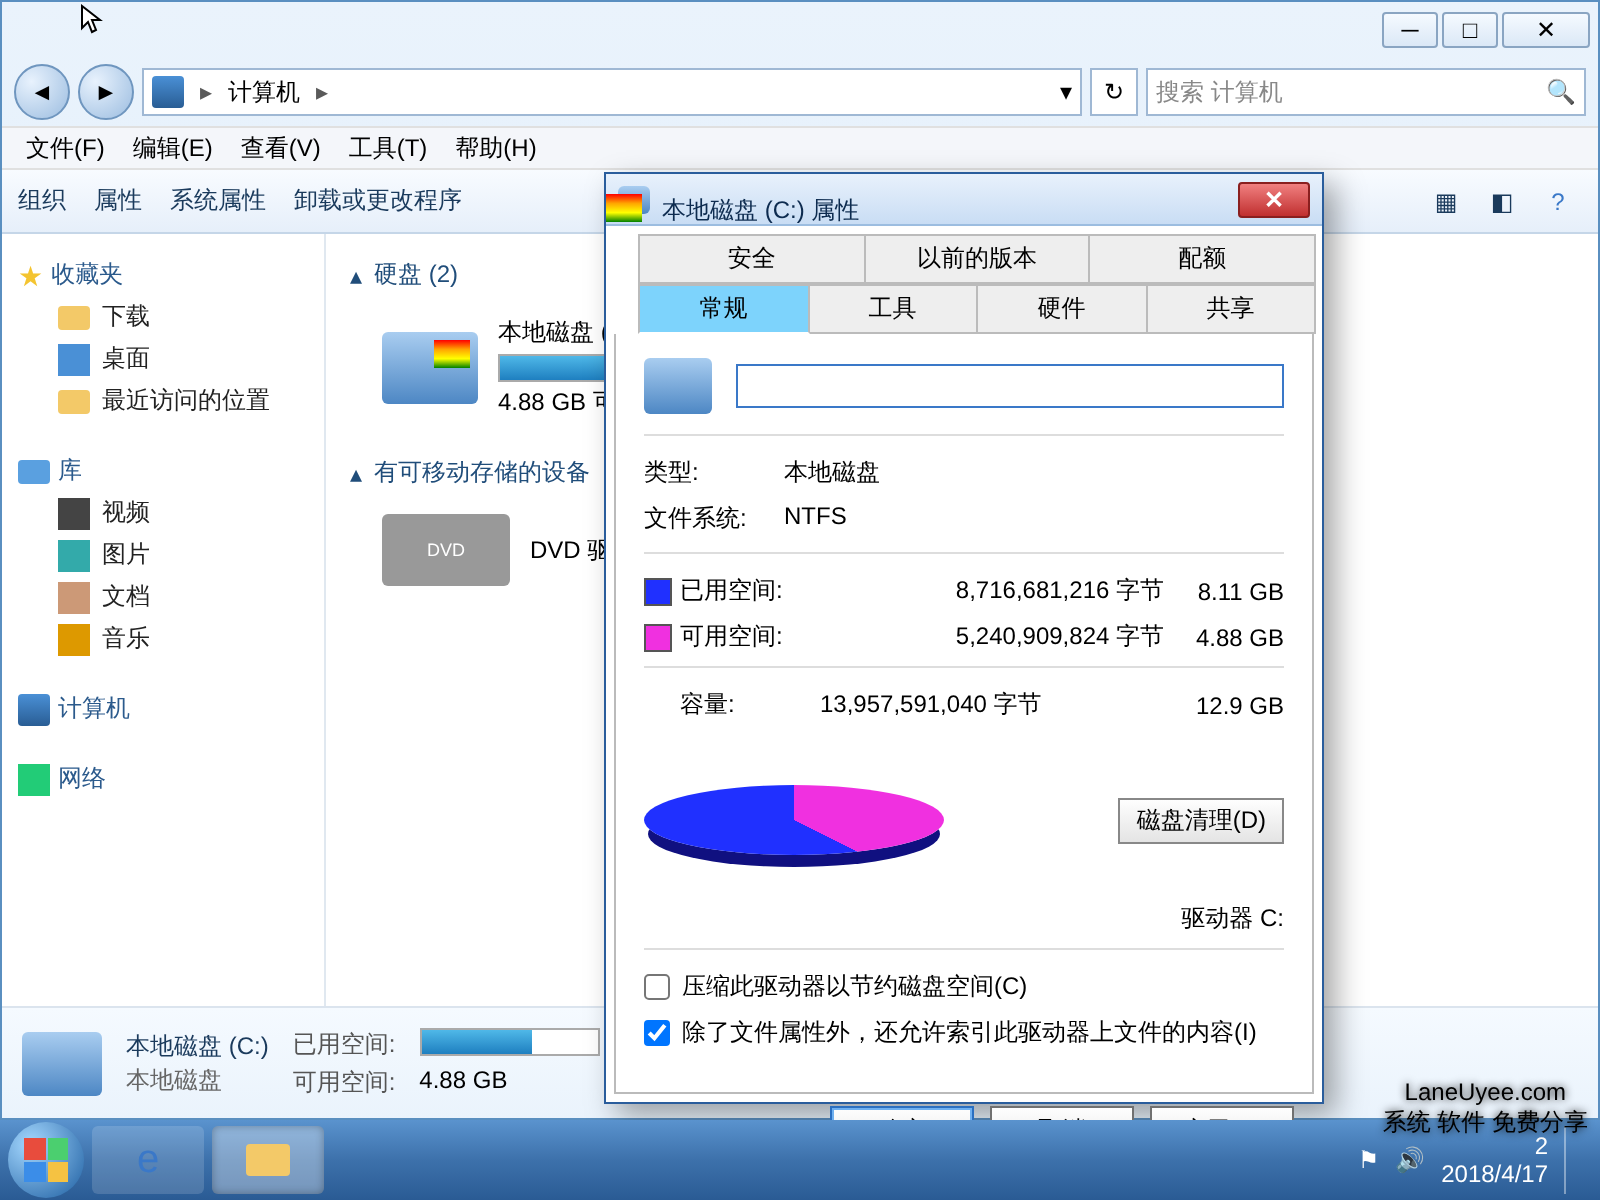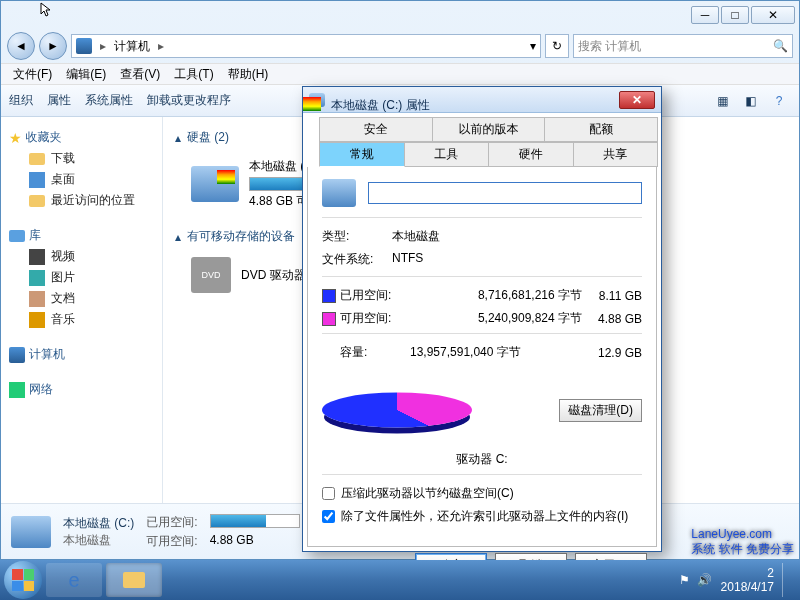--- a/index.html
+++ b/index.html
@@ -37,21 +37,21 @@
 .sb-ico { width:16px; height:16px; display:inline-block; }
 .star { color:#f4c430; font-size:14px; }
 .folder-sm { background:#f3c968; border-radius:2px; width:16px;height:12px; }
 
 .main-area { flex:1; padding: 8px 12px; position: relative; }
 .sect-head { color:#204d7a; padding:4px 0; display:flex; align-items:center; gap:6px; }
 .drive-row { display:flex; gap:24px; padding: 8px 0 14px 16px; }
 .drive-item { display:flex; gap:10px; align-items:center; }
 .drive-icon { width:48px; height:36px; background: linear-gradient(#a9cdf0,#4d87c4); border-radius:3px; position:relative; }
 .drive-icon::after { content:''; position:absolute; right:4px; top:4px; width:18px;height:14px; background:linear-gradient(red,orange,yellow,green); }
-.dvd-icon { width:40px;height:36px; border-radius:3px; background:#999; display:flex;align-items:center;justify-content:center; font-size:9px; color:#fff; }
+.dvd-icon { width:64px;height:36px; border-radius:3px; background:#999; display:flex;align-items:center;justify-content:center; font-size:9px; color:#fff; }
 .drive-text { display:flex; flex-direction:column; gap:2px; font-size:12px; }
 .usage-bar { width:120px; height:14px; border:1px solid #aaa; background:#fff; position:relative; }
 .usage-fill { height:100%; background: linear-gradient(#4fb8e8,#1e7fc0); }
 
 
 .details-pane { height: 56px; border-top: 1px solid #dbe4ee; background: linear-gradient(#f5faff,#eaf3fc); display:flex; align-items:center; padding:4px 10px; gap:12px; }
 .det-ico { width:40px;height:32px; background:linear-gradient(#a9cdf0,#4d87c4); border-radius:3px; }
 .det-text { display:grid; grid-template-columns:auto auto; row-gap:2px; column-gap:12px; font-size:12px; }
 .det-lbl { color:#555; }
 
@@ -96,21 +96,21 @@
 .start-orb { width:38px;height:38px; border-radius:50%; background: radial-gradient(circle at 30% 30%, #a5d8ff, #1c5da0); display:grid; grid-template:1fr 1fr/1fr 1fr; gap:1px; padding:8px; }
 .start-orb span:nth-child(1){background:#e84c3d;}
 .start-orb span:nth-child(2){background:#4bcf6f;}
 .start-orb span:nth-child(3){background:#3b8de8;}
 .start-orb span:nth-child(4){background:#f5c242;}
 .task-btn { width:56px; height:34px; margin-left:4px; border-radius:3px; background: rgba(255,255,255,.15); display:flex;align-items:center;justify-content:center; }
 .task-btn.active { background: rgba(255,255,255,.35); box-shadow: inset 0 0 4px rgba(0,0,0,.3); }
 .tray { margin-left:auto; display:flex; align-items:center; gap:8px; color:#fff; font-size:11px; padding-right:6px;}
 .tray-time { text-align:right; line-height:1.2; }
 
-.watermark { position:absolute; right:6px; bottom:42px; color:#1d4ed8; text-shadow:0 0 4px #000; font-size:14px; text-align:left; }
+.watermark { position:absolute; right:6px; bottom:30px; color:#000000; text-shadow:0 0 4px #000; font-size:14px; text-align:center; }
 .watermark .sub { font-size:12px; }
 
 .cursor { position:absolute; left:40px; top:2px; width:16px;height:16px; pointer-events:none; }
 </style>
 </head>
 <body>
 
 <div class="window-frame">
   <div class="titlebar">
     <div class="win-btn">─</div>
@@ -303,21 +303,21 @@
         <span>容量:</span>
         <span style="text-align:left">13,957,591,040 字节</span>
         <span style="text-align:right">12.9 GB</span>
       </div>
       <div class="pie-wrap">
         <div class="pie"></div>
         <div class="pie-side">
           <button class="mini-btn">磁盘清理(D)</button>
         </div>
       </div>
-      <div style="text-align:center">驱动器 C:</div>
+      <div style="text-align:right">驱动器 C:</div>
       <div class="sep"></div>
       <div class="check-row">
         <input type="checkbox" style="">
         <span>压缩此驱动器以节约磁盘空间(C)</span>
       </div>
       <div class="check-row">
         <input type="checkbox" checked="" style="">
         <span>除了文件属性外，还允许索引此驱动器上文件的内容(I)</span>
       </div>
     </div>

